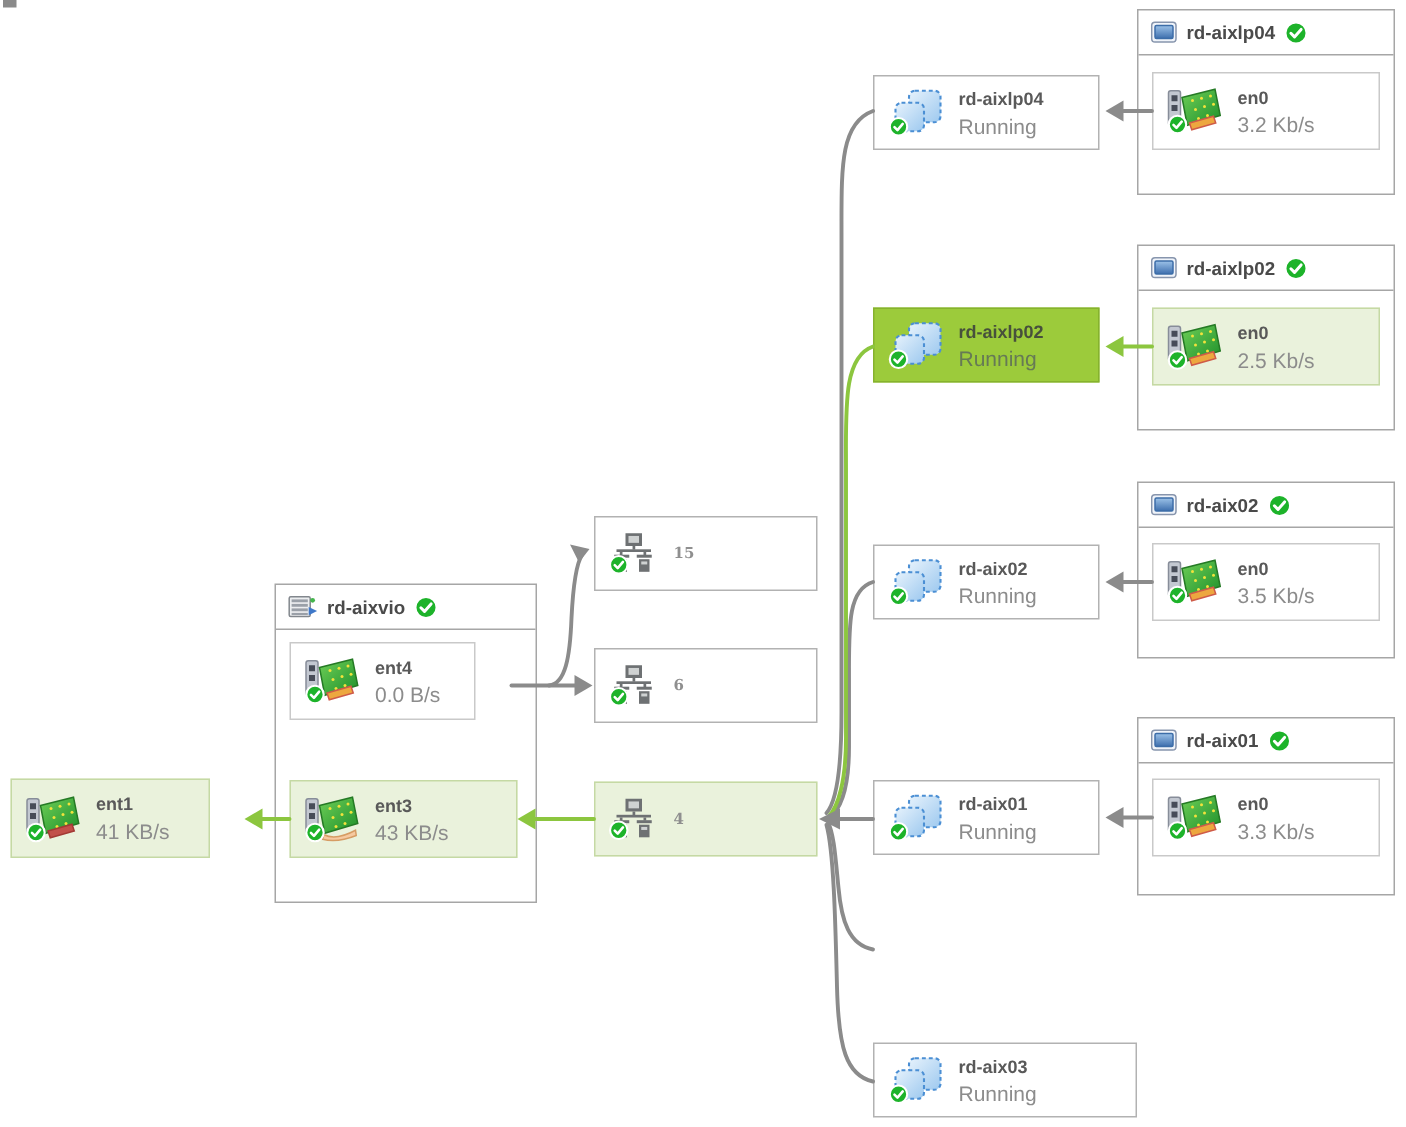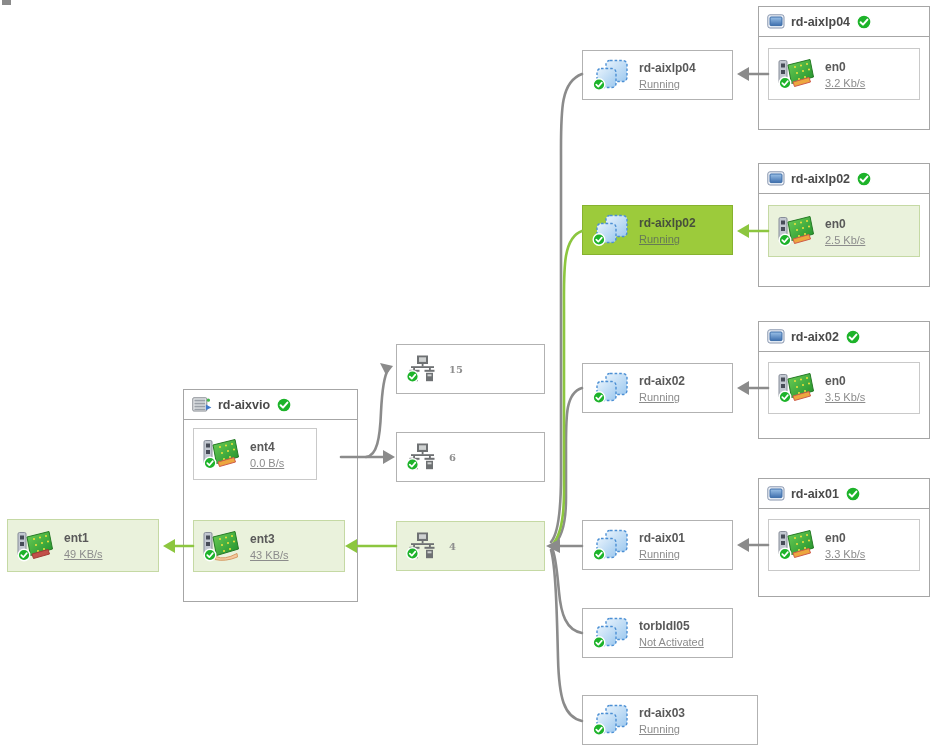--- a/index.html
+++ b/index.html
@@ -13,21 +13,21 @@
          display:flex;align-items:center;gap:6px;padding:0 8px;box-sizing:border-box;}
   .gtitle{font-size:12.5px;font-weight:bold;color:#4a4a4a;white-space:nowrap;}
 
   .card{position:absolute;z-index:2;background:#fff;border:1px solid #c9c9c9;box-sizing:border-box;
         display:flex;align-items:center;gap:9px;padding:0 6px 0 9px;cursor:default;}
   .card.mid{border-color:#b2b2b2;}
   .card.hl{background:#eaf2dc;border-color:#c5d9a4;}
   .card.sel{background:#9ccb3b;border-color:#86b22e;}
   .card .txt{display:flex;flex-direction:column;gap:3px;min-width:0;}
   .nm{font-size:12px;font-weight:bold;color:#595959;white-space:nowrap;}
-  .rt{font-size:11px;color:#8c8c8c;white-space:nowrap;text-decoration:underline;}
+  .rt{font-size:14px;color:#8c8c8c;white-space:nowrap;}
   .sel .nm{color:#47503c;}
   .sel .rt{color:#667a55;}
   .num{font-family:"DejaVu Serif","Liberation Serif",serif;font-size:10px;font-weight:bold;color:#8f8f8f;margin-left:2px;}
 
   .ico{display:inline-flex;flex:0 0 auto;line-height:0;}
 </style>
 </head>
 <body>
 
 <div class="canvas">
@@ -78,21 +78,21 @@
       <polygon points="737,388 749,381 749,395"></polygon>
       <polygon points="737,545 749,538 749,552"></polygon>
     </g>
     <g fill="#8cc63f" stroke="none">
       <polygon points="737,231 749,224 749,238"></polygon>
       <polygon points="345,546 357,539 357,553"></polygon>
       <polygon points="163,546 175,539 175,553"></polygon>
     </g>
   </svg>
 
-  <div class="card hl" style="left:7px;top:519px;width:152px;height:53px">
+  <div class="card hl" style="left:7px;top:519px;width:133px;height:53px">
     <span class="ico">
         <svg width="38" height="32" viewBox="0 0 38 32">
           <rect x="1" y="2.5" width="8" height="23" rx="1.5" fill="#c3c8d1" stroke="#878d99"></rect>
           <rect x="3" y="5.5" width="4" height="4" fill="#474c58"></rect>
           <rect x="3" y="12" width="4" height="4" fill="#474c58"></rect>
           <polygon points="10,7 32,1.5 35.5,19 13.5,25.5" fill="url(#gCard)" stroke="#257a25"></polygon>
           <g fill="#f2e23c">
             <circle cx="17" cy="9" r="1"></circle>
             <circle cx="23" cy="7.5" r="1"></circle>
             <circle cx="29" cy="6" r="1"></circle>
@@ -102,21 +102,21 @@
             <circle cx="21" cy="21" r="1"></circle>
             <circle cx="27" cy="19" r="1"></circle>
           </g>
           <polygon points="15,24 31,19.5 32.5,24 16.5,28.5" fill="#c2504a" stroke="#a33a35"></polygon>
           <circle cx="7" cy="25" r="5.8" fill="#1db32a" stroke="#fff" stroke-width="1.4"></circle>
           <path d="M4.3,25.2 l2,2 l3.5,-4.1" stroke="#fff" stroke-width="1.7" fill="none" stroke-linecap="round" stroke-linejoin="round"></path>
         </svg>
       </span>
     <div class="txt">
       <div class="nm">ent1</div>
-      <div class="rt">49 KB/s</div>
+      <div class="rt">41 KB/s</div>
     </div>
   </div>
 
   <div class="group" style="left:183px;top:389px;width:175px;height:213px">
     <div class="ghead">
       <span class="ico">
           <svg width="20" height="15" viewBox="0 0 20 15">
     <rect x="0.8" y="0.8" width="14" height="13.2" rx="1" fill="#eceef0" stroke="#82878d"></rect>
     <g fill="#9aa0a8">
               <rect x="2.4" y="2.6" width="10.8" height="1.9"></rect>
@@ -311,44 +311,30 @@
     <rect x="5" y="9.5" width="19" height="19" rx="4" fill="url(#gBlue)" stroke="#4b8fd4" stroke-width="1.4" stroke-dasharray="2.6,2"></rect>
     <circle cx="7" cy="25.5" r="5.8" fill="#1db32a" stroke="#fff" stroke-width="1.4"></circle>
           <path d="M4.3,25.7 l2,2 l3.5,-4.1" stroke="#fff" stroke-width="1.7" fill="none" stroke-linecap="round" stroke-linejoin="round"></path>
         </svg>
       </span>
     <div class="txt">
       <div class="nm">rd-aix01</div>
       <div class="rt">Running</div>
     </div>
   </div>
-  <div class="card mid" style="left:582px;top:608px;width:151px;height:50px">
+  <div class="card mid" style="left:582px;top:695px;width:176px;height:50px">
     <span class="ico">
         <svg width="38" height="32" viewBox="0 0 38 32">
     <rect x="14" y="1.5" width="21" height="21" rx="4" fill="url(#gBlue)" stroke="#4b8fd4" stroke-width="1.4" stroke-dasharray="2.6,2"></rect>
     <rect x="5" y="9.5" width="19" height="19" rx="4" fill="url(#gBlue)" stroke="#4b8fd4" stroke-width="1.4" stroke-dasharray="2.6,2"></rect>
     <circle cx="7" cy="25.5" r="5.8" fill="#1db32a" stroke="#fff" stroke-width="1.4"></circle>
           <path d="M4.3,25.7 l2,2 l3.5,-4.1" stroke="#fff" stroke-width="1.7" fill="none" stroke-linecap="round" stroke-linejoin="round"></path>
         </svg>
       </span>
     <div class="txt">
-      <div class="nm">torbldl05</div>
-      <div class="rt">Not Activated</div>
-    </div>
-  </div>
-  <div class="card mid" style="left:582px;top:695px;width:176px;height:50px">
-    <span class="ico">
-        <svg width="38" height="32" viewBox="0 0 38 32">
-    <rect x="14" y="1.5" width="21" height="21" rx="4" fill="url(#gBlue)" stroke="#4b8fd4" stroke-width="1.4" stroke-dasharray="2.6,2"></rect>
-    <rect x="5" y="9.5" width="19" height="19" rx="4" fill="url(#gBlue)" stroke="#4b8fd4" stroke-width="1.4" stroke-dasharray="2.6,2"></rect>
-    <circle cx="7" cy="25.5" r="5.8" fill="#1db32a" stroke="#fff" stroke-width="1.4"></circle>
-          <path d="M4.3,25.7 l2,2 l3.5,-4.1" stroke="#fff" stroke-width="1.7" fill="none" stroke-linecap="round" stroke-linejoin="round"></path>
-        </svg>
-      </span>
-    <div class="txt">
       <div class="nm">rd-aix03</div>
       <div class="rt">Running</div>
     </div>
   </div>
 
   <div class="group" style="left:758px;top:6px;width:172px;height:124px">
     <div class="ghead">
       <span class="ico">
           <svg width="18" height="15" viewBox="0 0 18 15">
     <rect x="0.8" y="0.8" width="16.2" height="13.2" rx="2.2" fill="#f0f4fa" stroke="#8795ad"></rect>

